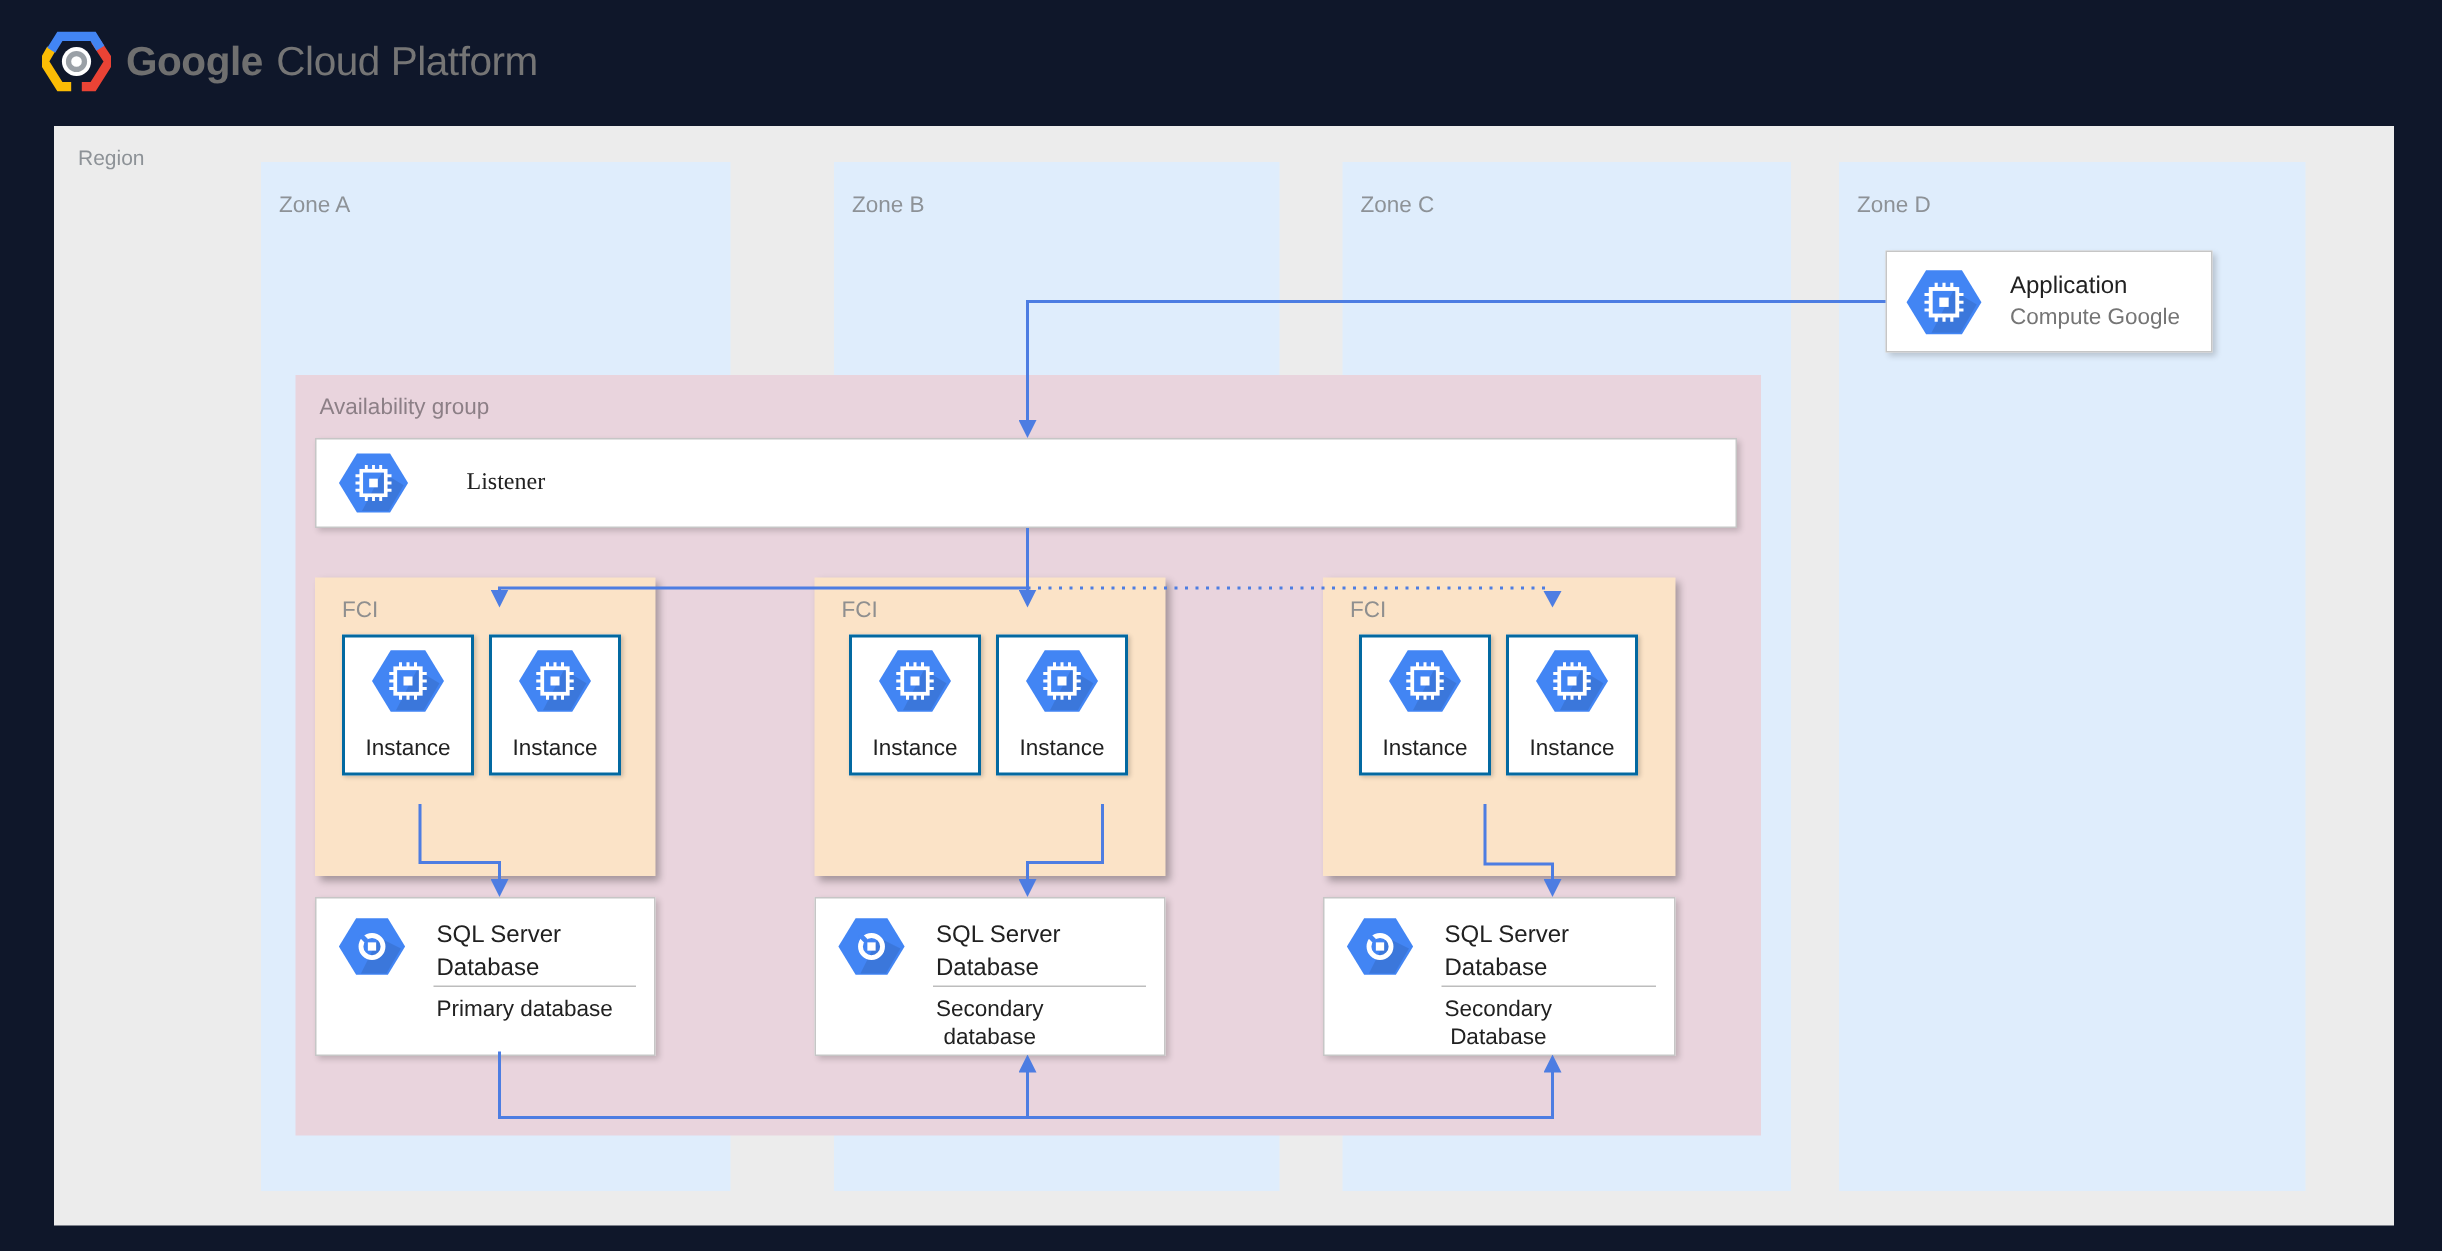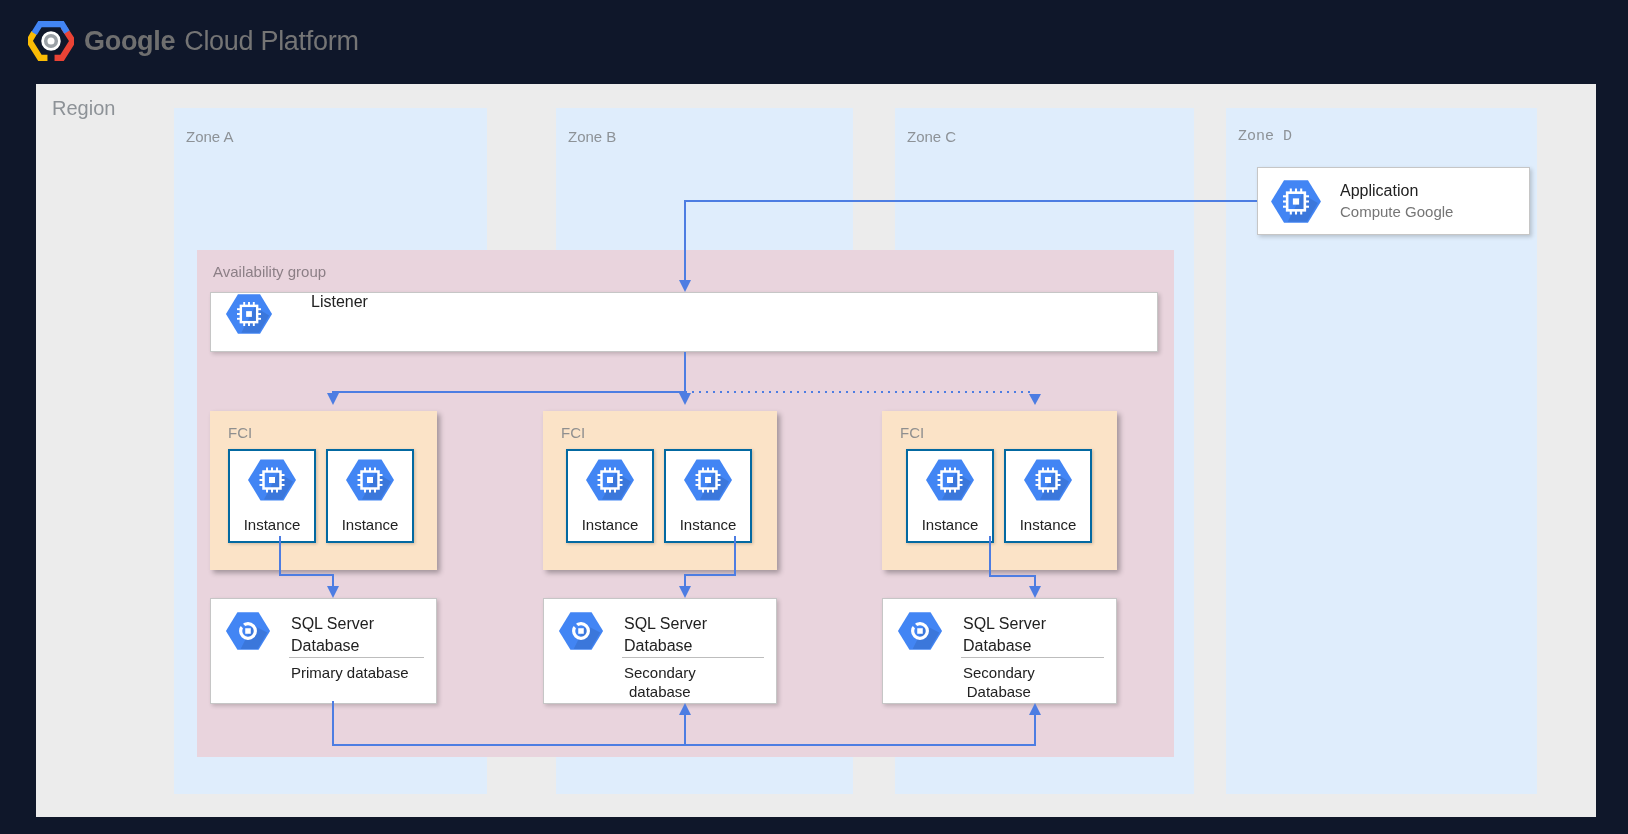--- a/index.html
+++ b/index.html
@@ -7,43 +7,43 @@
          font-family:"Liberation Sans",sans-serif;overflow:hidden;padding-left:16px;}
 
   
   .header{position:absolute;left:0;top:0;width:100%;height:80px;}
   .logo-hex{position:absolute;left:28px;top:20px;width:46px;height:42px;}
   .brand{position:absolute;left:84px;top:26px;font-size:27px;color:#757575;letter-spacing:-0.3px;white-space:nowrap;}
   .brand .b1{font-weight:bold;margin-right:9px;color:#6f6f6f;}
 
   
   .region{position:absolute;left:36px;top:84px;width:1560px;height:733px;background:#ececec;}
-  .region-label{position:absolute;left:16px;top:13px;font-size:20px;color:#8d9297;}
+  .region-label{position:absolute;left:16px;top:13px;font-size:14px;color:#8d9297;}
   .zone{position:absolute;top:108px;height:686px;background:#dfedfc;}
   .zone-label{position:absolute;left:12px;top:20px;font-size:15px;color:#8d9297;text-align:center;}
   .availability{position:absolute;left:197px;top:250px;width:977px;height:507px;background:#e9d4dd;}
   .availability-label{position:absolute;left:16px;top:13px;font-size:15px;color:#8c7f86;}
 
   
   .card{position:absolute;background:#fff;border:1px solid #c6c6c6;box-shadow:2px 2px 4px rgba(0,0,0,0.18);box-sizing:border-box;}
 
   
-  .listener{left:210px;top:292px;width:948px;height:60px;display:flex;}
+  .listener{left:210px;top:292px;width:948px;height:60px;display:flex;align-items:center;font-family:Liberation Serif, serif;}
   .listener .hex{width:48px;height:42px;margin-left:14px;flex:0 0 auto;}
   .listener-label{margin-left:38px;font-size:16px;color:#212121;}
 
   
-  .app-card{left:1257px;top:167px;width:273px;height:68px;display:flex;align-items:center;}
+  .app-card{left:1257px;top:167px;width:218px;height:68px;display:flex;align-items:center;}
   .app-card .hex{width:52px;height:45px;margin-left:12px;flex:0 0 auto;}
   .app-text{margin-left:18px;line-height:21px;}
   .app-title{font-size:16px;color:#212121;}
   .app-subtitle{font-size:15px;color:#757575;}
 
   
-  .fci{position:absolute;top:411px;height:159px;background:#fbe3c7;box-shadow:3px 3px 5px rgba(0,0,0,0.30);}
+  .fci{position:absolute;top:385px;height:199px;background:#fbe3c7;box-shadow:3px 3px 5px rgba(0,0,0,0.30);}
   .fci-label{position:absolute;left:18px;top:13px;font-size:15px;color:#8f8f8f;}
   .instance{position:absolute;top:38px;width:88px;height:94px;background:#fff;border:2px solid #0369a1;
             box-shadow:1px 1px 3px rgba(0,0,0,0.20);box-sizing:border-box;
             display:flex;flex-direction:column;align-items:center;justify-content:space-between;padding:7px 0 8px;}
   .instance .hex{width:50px;height:44px;}
   .instance-label{font-size:15px;color:#212121;}
   .inst-1{left:18px;} .inst-2{left:116px;}
 
   
   .db{top:598px;height:106px;}
@@ -115,21 +115,21 @@
 
   <div class="zone" style="left:174px;width:313px;">
     <div class="zone-label">Zone A</div>
   </div>
   <div class="zone" style="left:556px;width:297px;">
     <div class="zone-label">Zone B</div>
   </div>
   <div class="zone" style="left:895px;width:299px;">
     <div class="zone-label">Zone C</div>
   </div>
-  <div class="zone" style="left:1226px;width:311px;font-family:Liberation Mono, monospace;">
+  <div class="zone" style="left:1226px;width:311px;">
     <div class="zone-label">Zone D</div>
   </div>
 
   <div class="availability">
     <div class="availability-label">Availability group</div>
   </div>
 
   <div class="card app-card">
     <svg class="hex" viewBox="0 0 100 86">
         <use href="#ce-glyph"></use>

